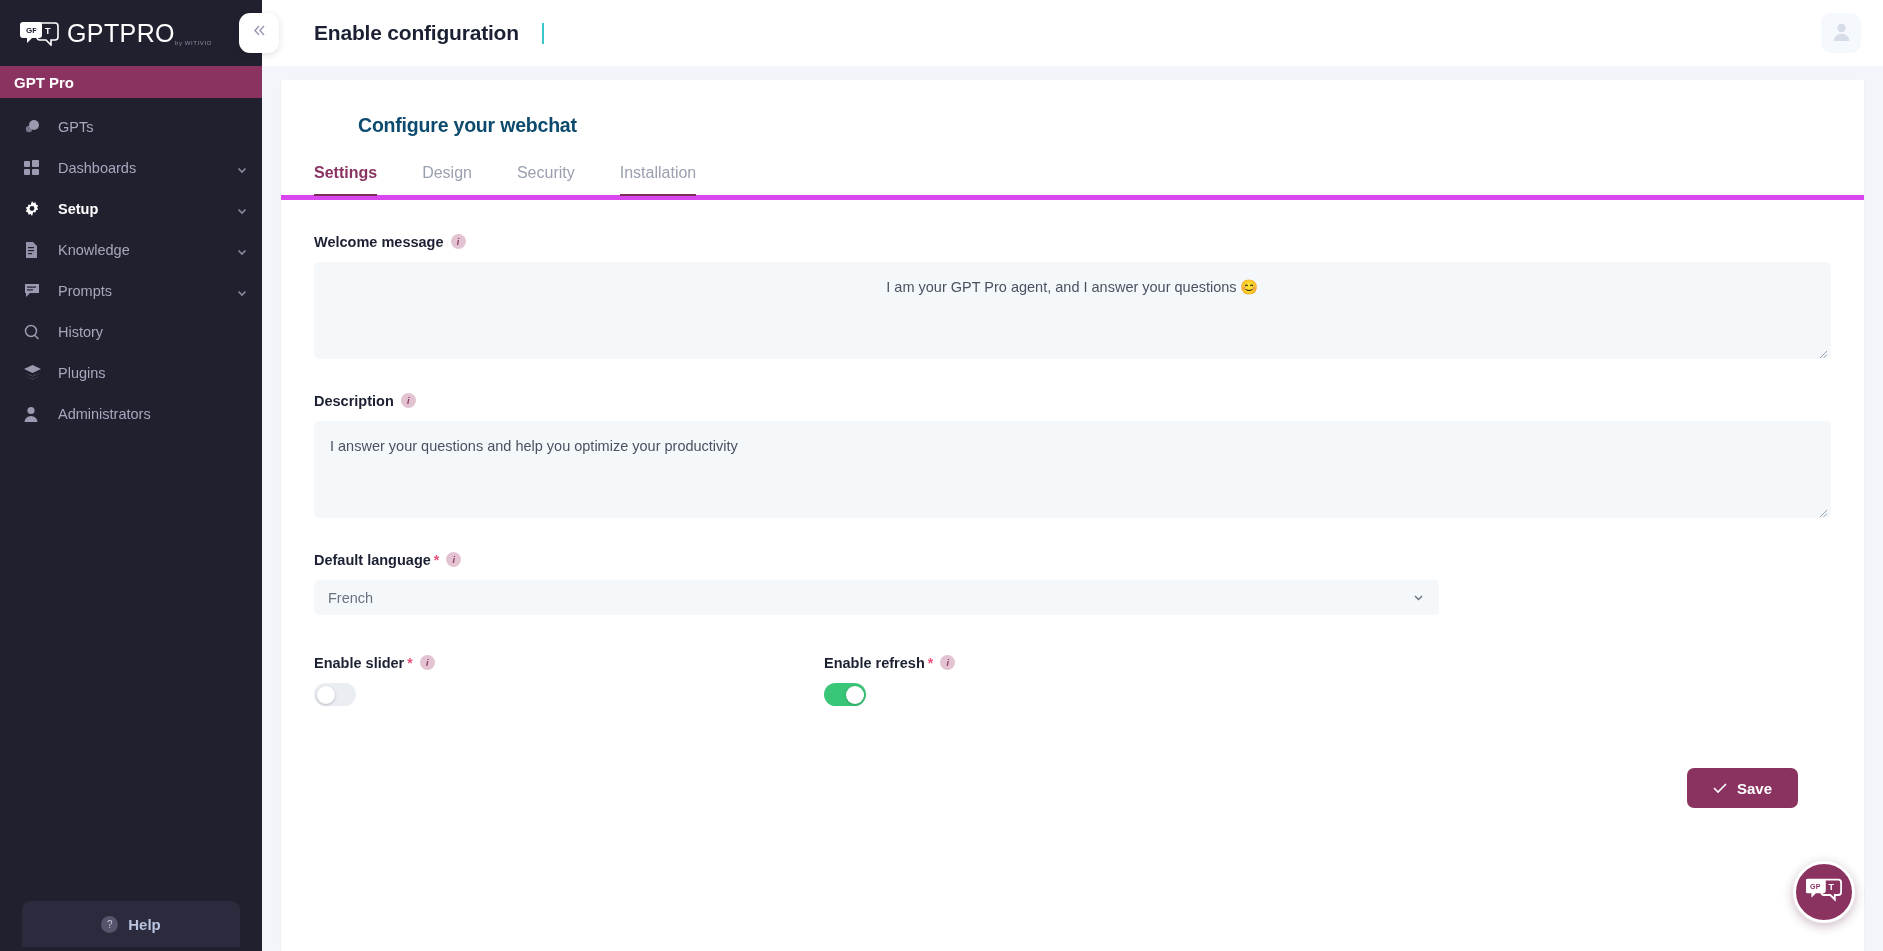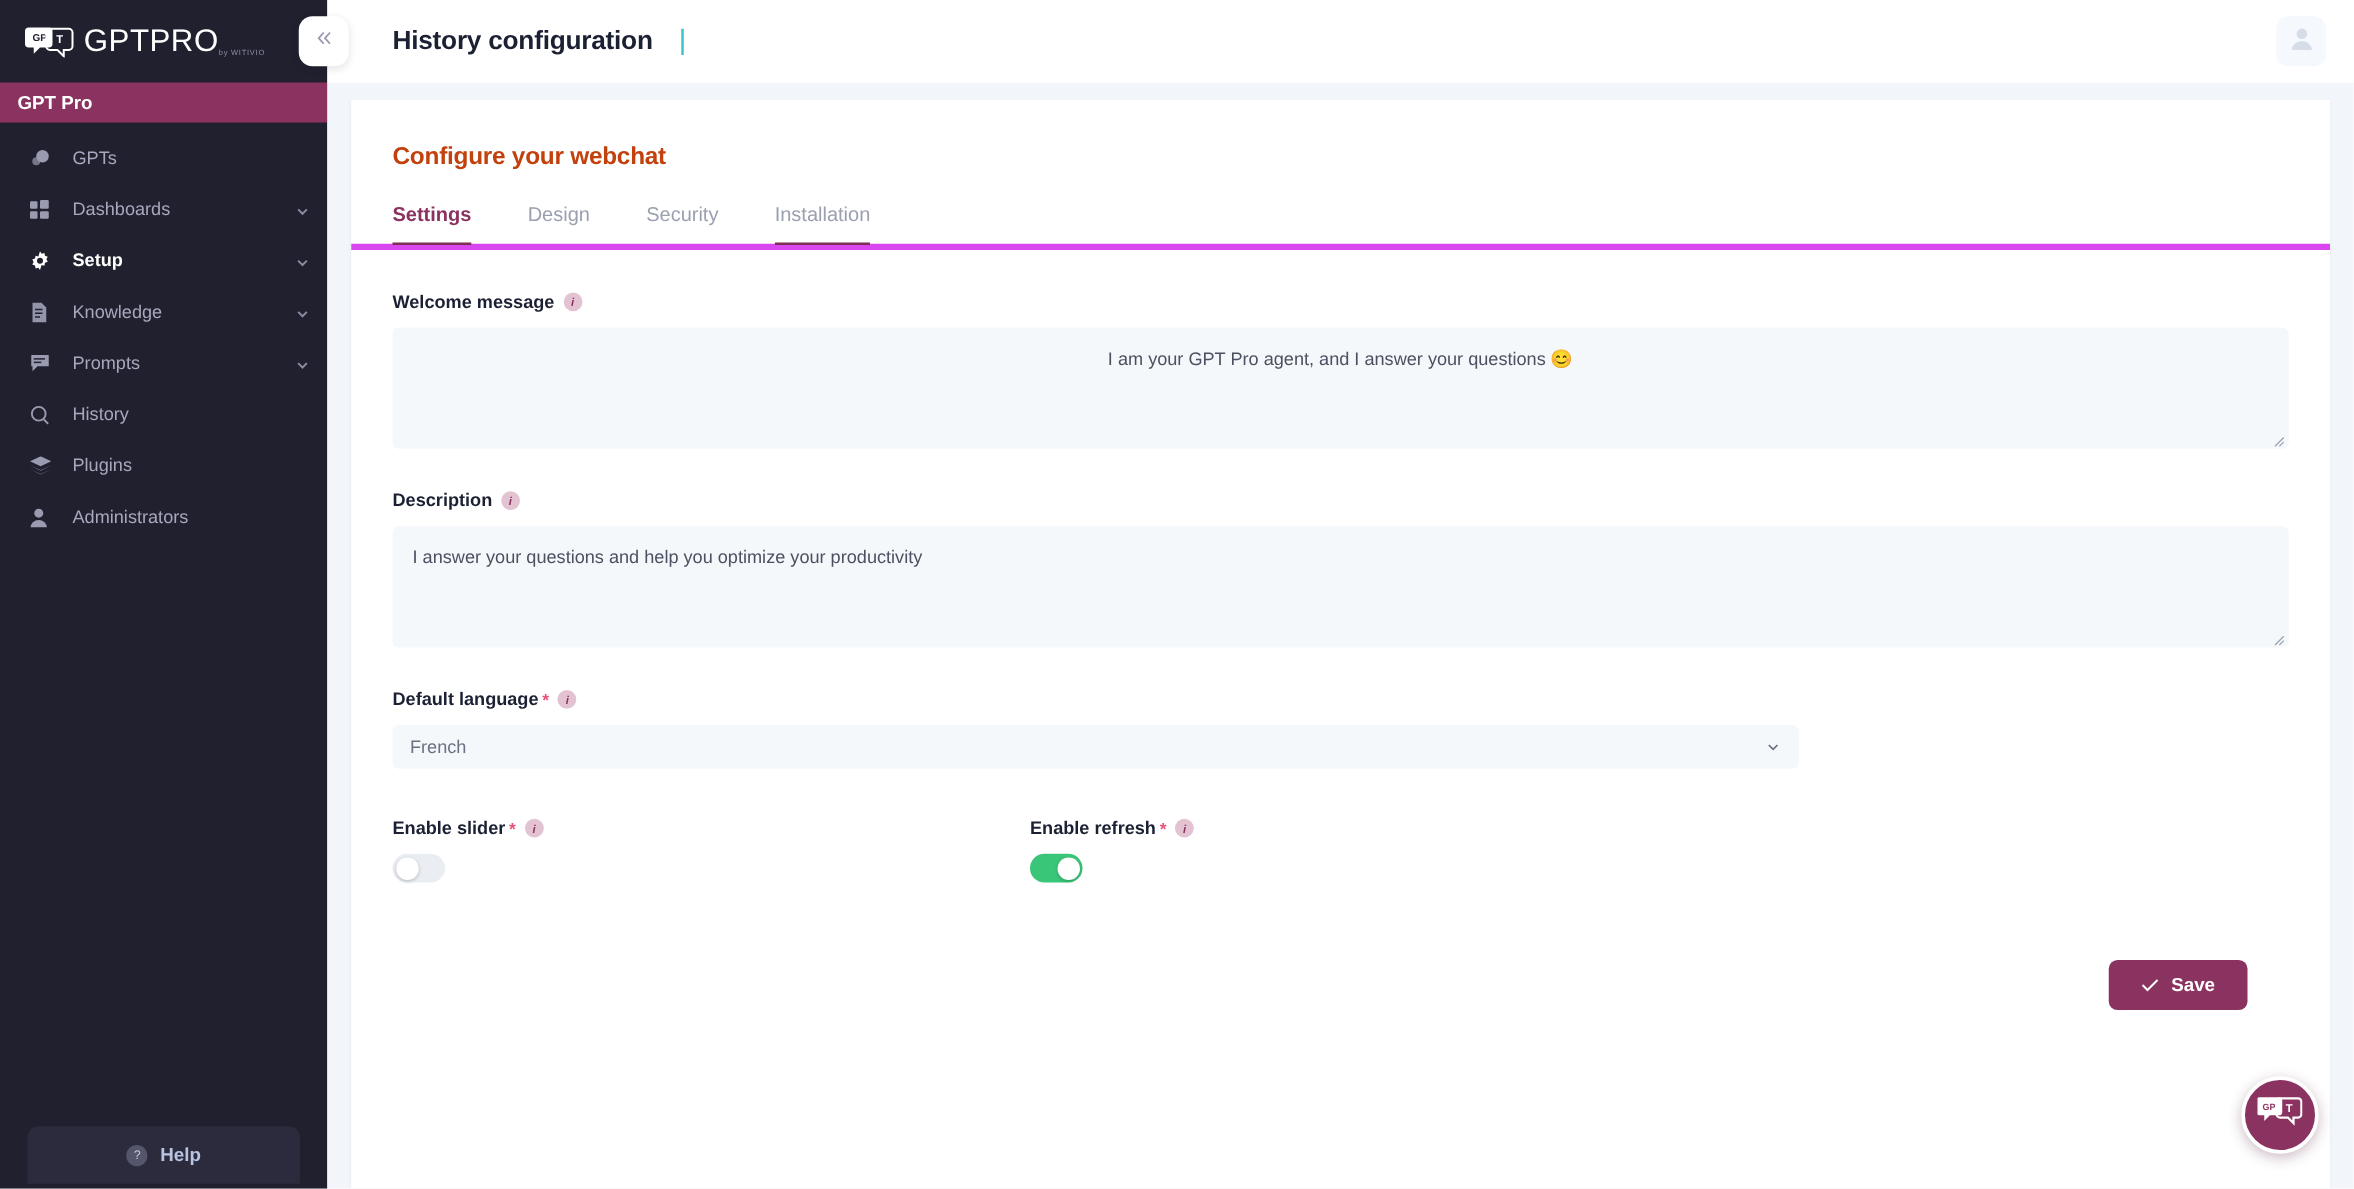--- a/index.html
+++ b/index.html
@@ -102,22 +102,22 @@
   .content-area {
     flex: 1; background: #f2f5f9; padding: 0 0 0 0;
     display: flex; justify-content: center; overflow: hidden;
   }
   .card {
     background: #ffffff; width: 1583px; margin-top: 14px;
     box-shadow: 0 1px 3px rgba(30,40,70,0.05);
     position: relative;
   }
   .card-title {
-    font-size: 19.5px; font-weight: 700; color: #c2410c;
-    padding: 34px 0 0 33px; letter-spacing: -0.2px;
+    font-size: 19.5px; font-weight: 700; color: #0c4a6e;
+    padding: 34px 0 0 33px; letter-spacing: -0.2px; margin-left: 44px;
   }
   .tabs {
     display: flex; gap: 0; margin-top: 27px;
     border-bottom: 5px solid #d946ef; padding-left: 33px;
   }
   .tab {
     font-size: 16px; color: #9aa0af; padding: 0 0 13px 0;
     margin-right: 45px; cursor: pointer; position: relative; white-space: nowrap;
   }
   .tab.active { color: #8b3360; font-weight: 700; }
@@ -333,21 +333,21 @@
   <div class="main">
     <div class="topbar">
       <div class="collapse-btn">
         <span>
           <svg width="17" height="15" viewBox="0 0 17 15" fill="none" stroke="currentColor" stroke-width="1.5">
             <path d="M8 3 L4 7.5 L8 12"></path>
               <path d="M13 3 L9 7.5 L13 12"></path>
           </svg>
         </span>
       </div>
-      <div class="page-title">History configuration</div>
+      <div class="page-title">Enable configuration</div>
       <div class="title-caret"></div>
       <div class="avatar-btn">
         <span>
           <svg width="21" height="21" viewBox="0 0 21 21" fill="#d6dde9">
             <circle cx="10.5" cy="7" r="4.2"></circle>
               <path d="M2.5 20 a8 7.2 0 0 1 16 0z"></path>
           </svg>
         </span>
       </div>
     </div>

